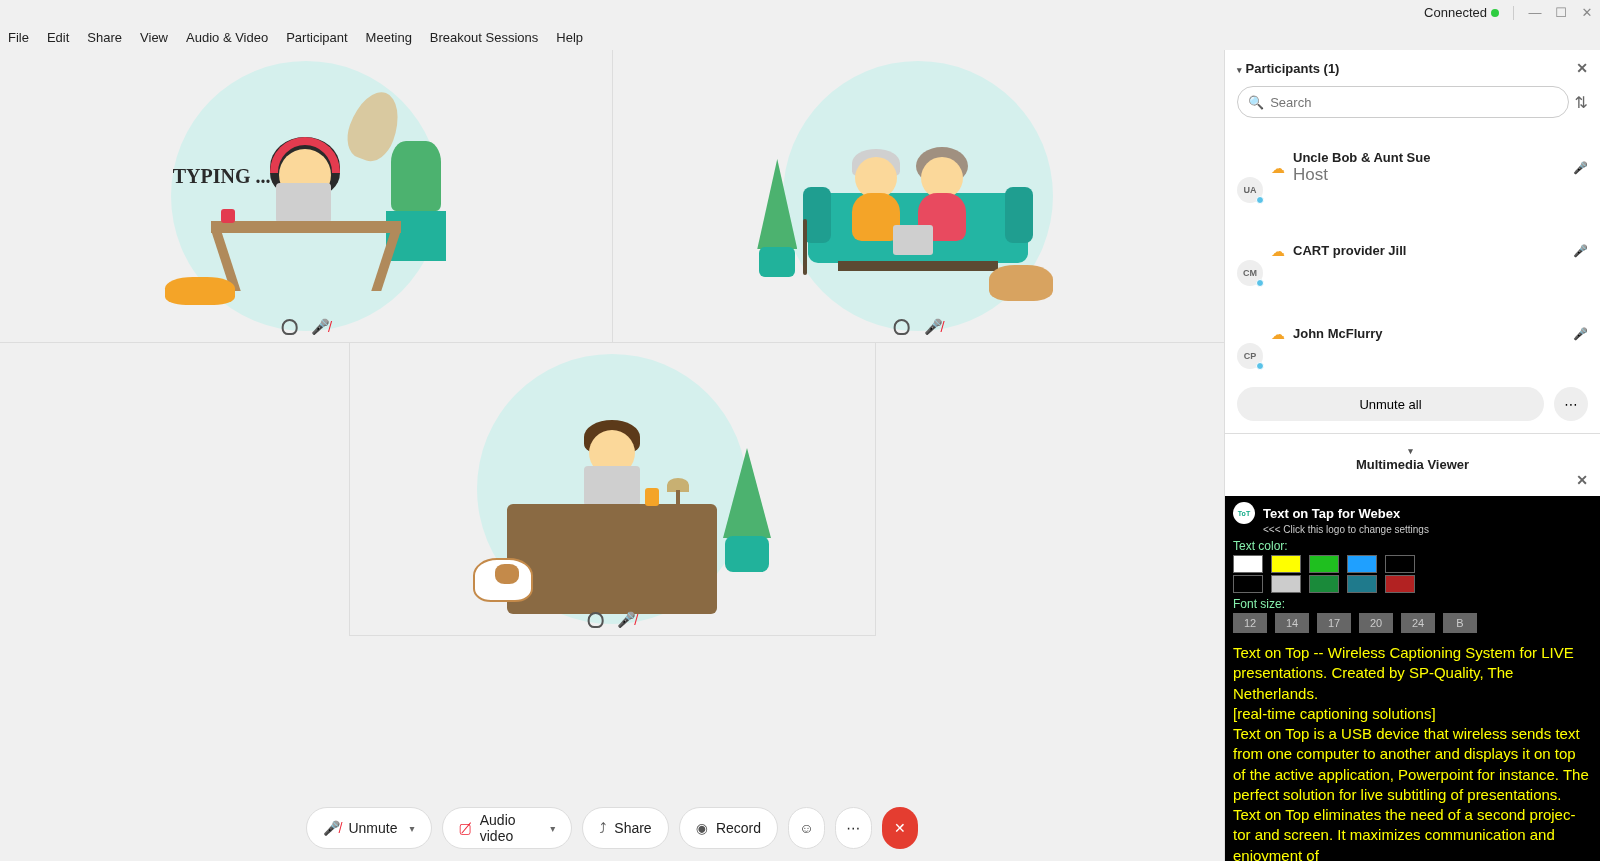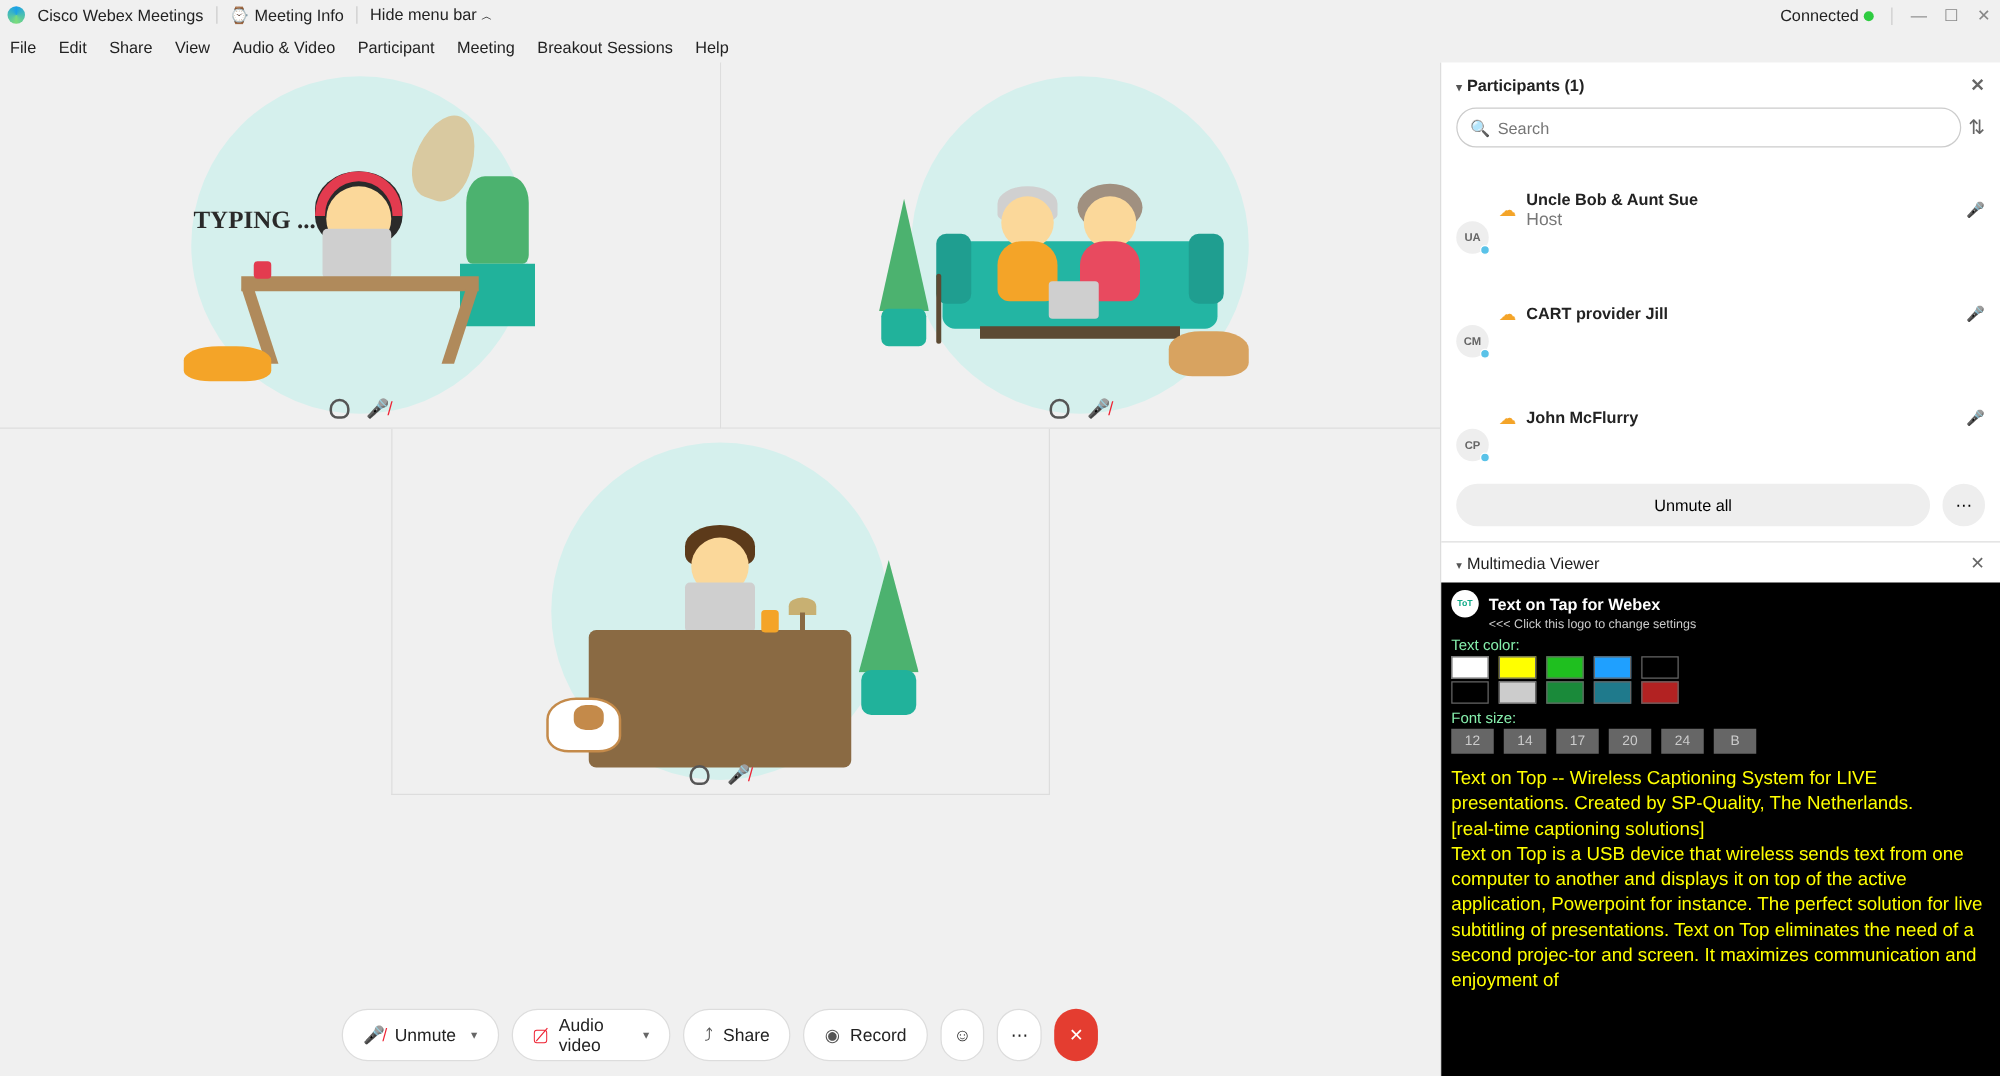--- a/index.html
+++ b/index.html
@@ -12,21 +12,21 @@
   .vdiv { width:1px; height:14px; background:#ccc; }
   .menubar { display:flex; align-items:center; gap:18px; height:26px; padding:0 8px; background:#f0f0f0; }
   .menubar span { cursor:default; }
   .status-dot { width:8px; height:8px; border-radius:50%; background:#2ecc40; display:inline-block; margin-left:4px; }
   .winctrl { display:flex; gap:12px; color:#888; }
   .winctrl span { width:14px; text-align:center; }
 
   
   .main { display:flex; height: calc(861px - 50px); }
   .video-area { flex:1; position:relative; background:#f0f0f0; }
-  .side { width:448px; display:flex; flex-direction:column; border-left:1px solid #ddd; background:#fff; }
+  .side { width:376px; display:flex; flex-direction:column; border-left:1px solid #ddd; background:#fff; }
 
   
   .grid-top { display:flex; height:293px; margin-top:0; }
   .tile { flex:1; border-right:1px solid #ddd; border-bottom:1px solid #ddd; display:flex; align-items:center; justify-content:center; position:relative; background:#f0f0f0; }
   .tile:last-child { border-right:none; }
   .tile-bottom { width:527px; height:293px; margin:0 auto; border:1px solid #ddd; border-top:none; display:flex; align-items:center; justify-content:center; position:relative; background:#f0f0f0; }
   .avatar-circle { width:270px; height:270px; border-radius:50%; background:#d5f0ed; position:relative; overflow:visible; }
   .tile-icons { position:absolute; bottom:6px; left:50%; transform:translateX(-50%); display:flex; gap:14px; align-items:center; }
   .headset-ic { width:16px; height:16px; border:2px solid #555; border-radius:50% 50% 40% 40%; border-top-color:#555; }
   .mute-ic { color:#e23; font-size:15px; }
@@ -89,53 +89,45 @@
   .search-row { display:flex; align-items:center; gap:6px; padding:0 12px 8px; }
   .search-box { flex:1; display:flex; align-items:center; gap:6px; border:1px solid #ccc; border-radius:18px; height:32px; padding:0 10px; color:#888;}
   .search-box input { border:none; outline:none; flex:1; font-size:13px; background:transparent;}
   .sort-ic { color:#666; font-size:16px; }
   .plist { padding:0 12px; }
   .prow { display:flex; align-items:center; gap:8px; padding:6px 0; }
   .pavatar { width:26px; height:26px; border-radius:50%; background:#eee; display:flex; align-items:center; justify-content:center; font-size:9px; color:#666; font-weight:bold; position:relative;margin-top:45px;}
   .pavatar .dot { position:absolute; bottom:-1px; right:-1px; width:8px; height:8px; border-radius:50%; background:#59c2e8; border:1px solid #fff;}
   .pcloud { color:#f4a428; font-size:14px; }
   .pname { font-weight:bold; font-size:13px; }
-  .prole { font-size:14px; color:#777; }
+  .prole { font-size:17px; color:#777; }
   .pmic { margin-left:auto; color:#2ecc40; font-size:12px;}
   .pfoot { margin-top:auto; display:flex; gap:10px; padding:12px; }
   .pillbtn { flex:1; background:#eee; border:none; border-radius:20px; height:34px; font-size:13px; cursor:pointer;}
   .dotsbtn { width:34px; height:34px; border-radius:50%; background:#eee; border:none; cursor:pointer;}
 
   
-  .mv-head { display:flex; align-items:center; padding:8px 12px; font-weight:normal; border-top:1px solid #ddd;}
+  .mv-head { display:flex; align-items:center; padding:8px 12px; font-weight:bold; border-top:1px solid #ddd;flex-direction:column;}
   .mv-body { background:#000; color:#fff; flex:1; padding:6px 8px 8px; font-size:13px; overflow:hidden;}
   .mv-title { display:flex; align-items:center; gap:8px; }
   .tot-logo { width:22px; height:22px; border-radius:50%; background:#fff; display:flex; align-items:center; justify-content:center; font-size:7px; color:#1a8; font-weight:bold;}
   .mv-sub { font-size:10px; color:#ccc; margin-left:30px; }
   .mv-label { font-size:12px; margin-top:4px; color:#86efac;}
   .sw-row { display:flex; gap:8px; margin-top:2px;}
   .sw { width:30px; height:18px; border:1px solid #666;}
   .fs-row { display:flex; gap:8px; margin-top:2px;}
   .fsbtn { width:34px; height:20px; background:#666; color:#ccc; font-size:11px; display:flex; align-items:center; justify-content:center;}
   .caption { color:#ffff00; font-size:15px; line-height:1.35; margin-top:10px;}
   .caret-dn::after{ content:"▾"; font-size:9px; color:#555; margin-right:4px;}
   .caret-up { font-size:9px;}
 </style>
 </head>
 <body>
 
 <div class="titlebar">
-  <div class="left">
-    <span class="webex-logo-icon"></span>
-    <span>Cisco Webex Meetings</span>
-    <span class="vdiv"></span>
-    <span>⌚ <span>Meeting Info</span></span>
-    <span class="vdiv"></span>
-    <span><span>Hide menu bar</span> <span class="caret-up">︿</span></span>
-  </div>
   <div class="right">
     <span><span>Connected</span><span class="status-dot"></span></span>
     <span class="vdiv"></span>
     <div class="winctrl">
       <span>—</span>
       <span>☐</span>
       <span>✕</span>
     </div>
   </div>
 </div>

